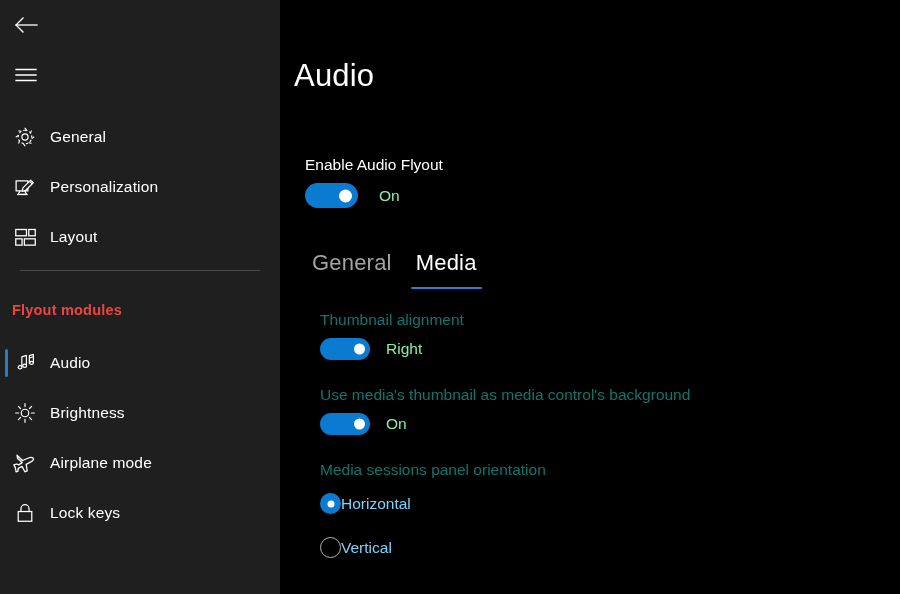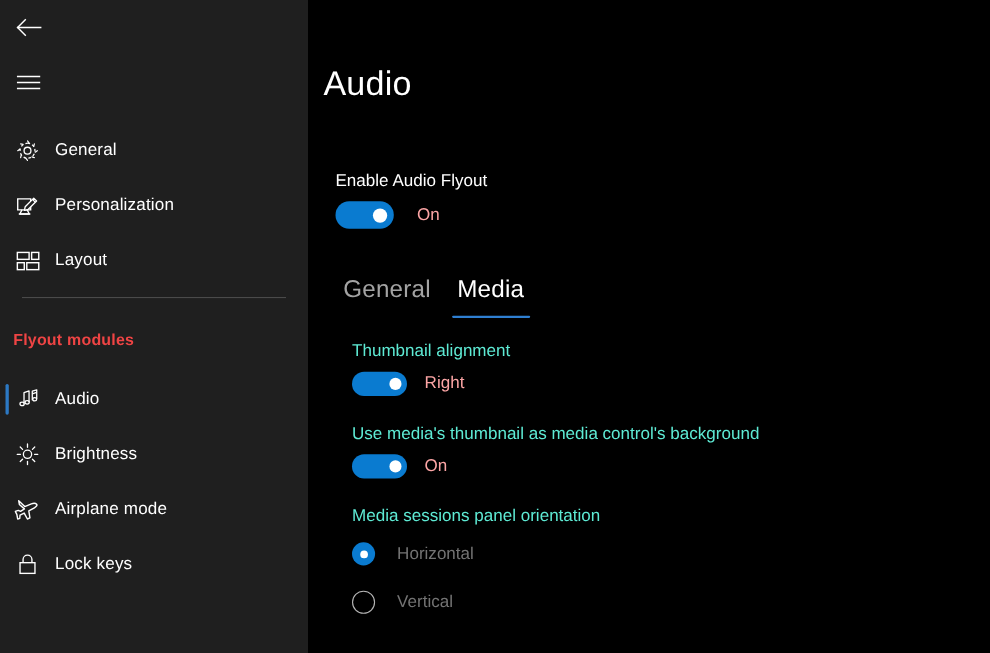--- a/index.html
+++ b/index.html
@@ -176,21 +176,21 @@
     height: 11px;
     border-radius: 50%;
     background: #ffffff;
   }
   .toggle.big .knob { width: 13px; height: 13px; right: 6px; }
 
   .toggle-text {
     margin-left: 16px;
     font-size: 15.5px;
     line-height: 20px;
-    color: #fca5a5;
+    color: #86efac;
     white-space: nowrap;
   }
   .toggle-text.wide { margin-left: 21px; }
 
   
   #tabstrip {
     position: absolute;
     left: 20px;
     top: 248px;
     display: flex;
@@ -220,21 +220,21 @@
   }
 
   
   #tabpanel { position: absolute; left: 0; top: 0; width: 100%; }
 
   .setting-label {
     position: absolute;
     left: 40px;
     font-size: 15.5px;
     line-height: 20px;
-    color: #5eead4;
+    color: #0f766e;
     white-space: nowrap;
   }
 
   .setting-row {
     position: absolute;
     left: 40px;
     display: flex;
     align-items: center;
   }
 
@@ -273,24 +273,23 @@
     left: 50%;
     top: 50%;
     transform: translate(-50%, -50%);
     width: 7px;
     height: 7px;
     border-radius: 50%;
     background: #ffffff;
   }
 
   .radio-label {
-    margin-left: 20px;
     font-size: 15.5px;
     line-height: 20px;
-    color: #737373;
+    color: #7dd3fc;
     white-space: nowrap;
   }
 </style>
 </head>
 <body>
 
 <div id="app">
 
   <div id="sidebar">
 

